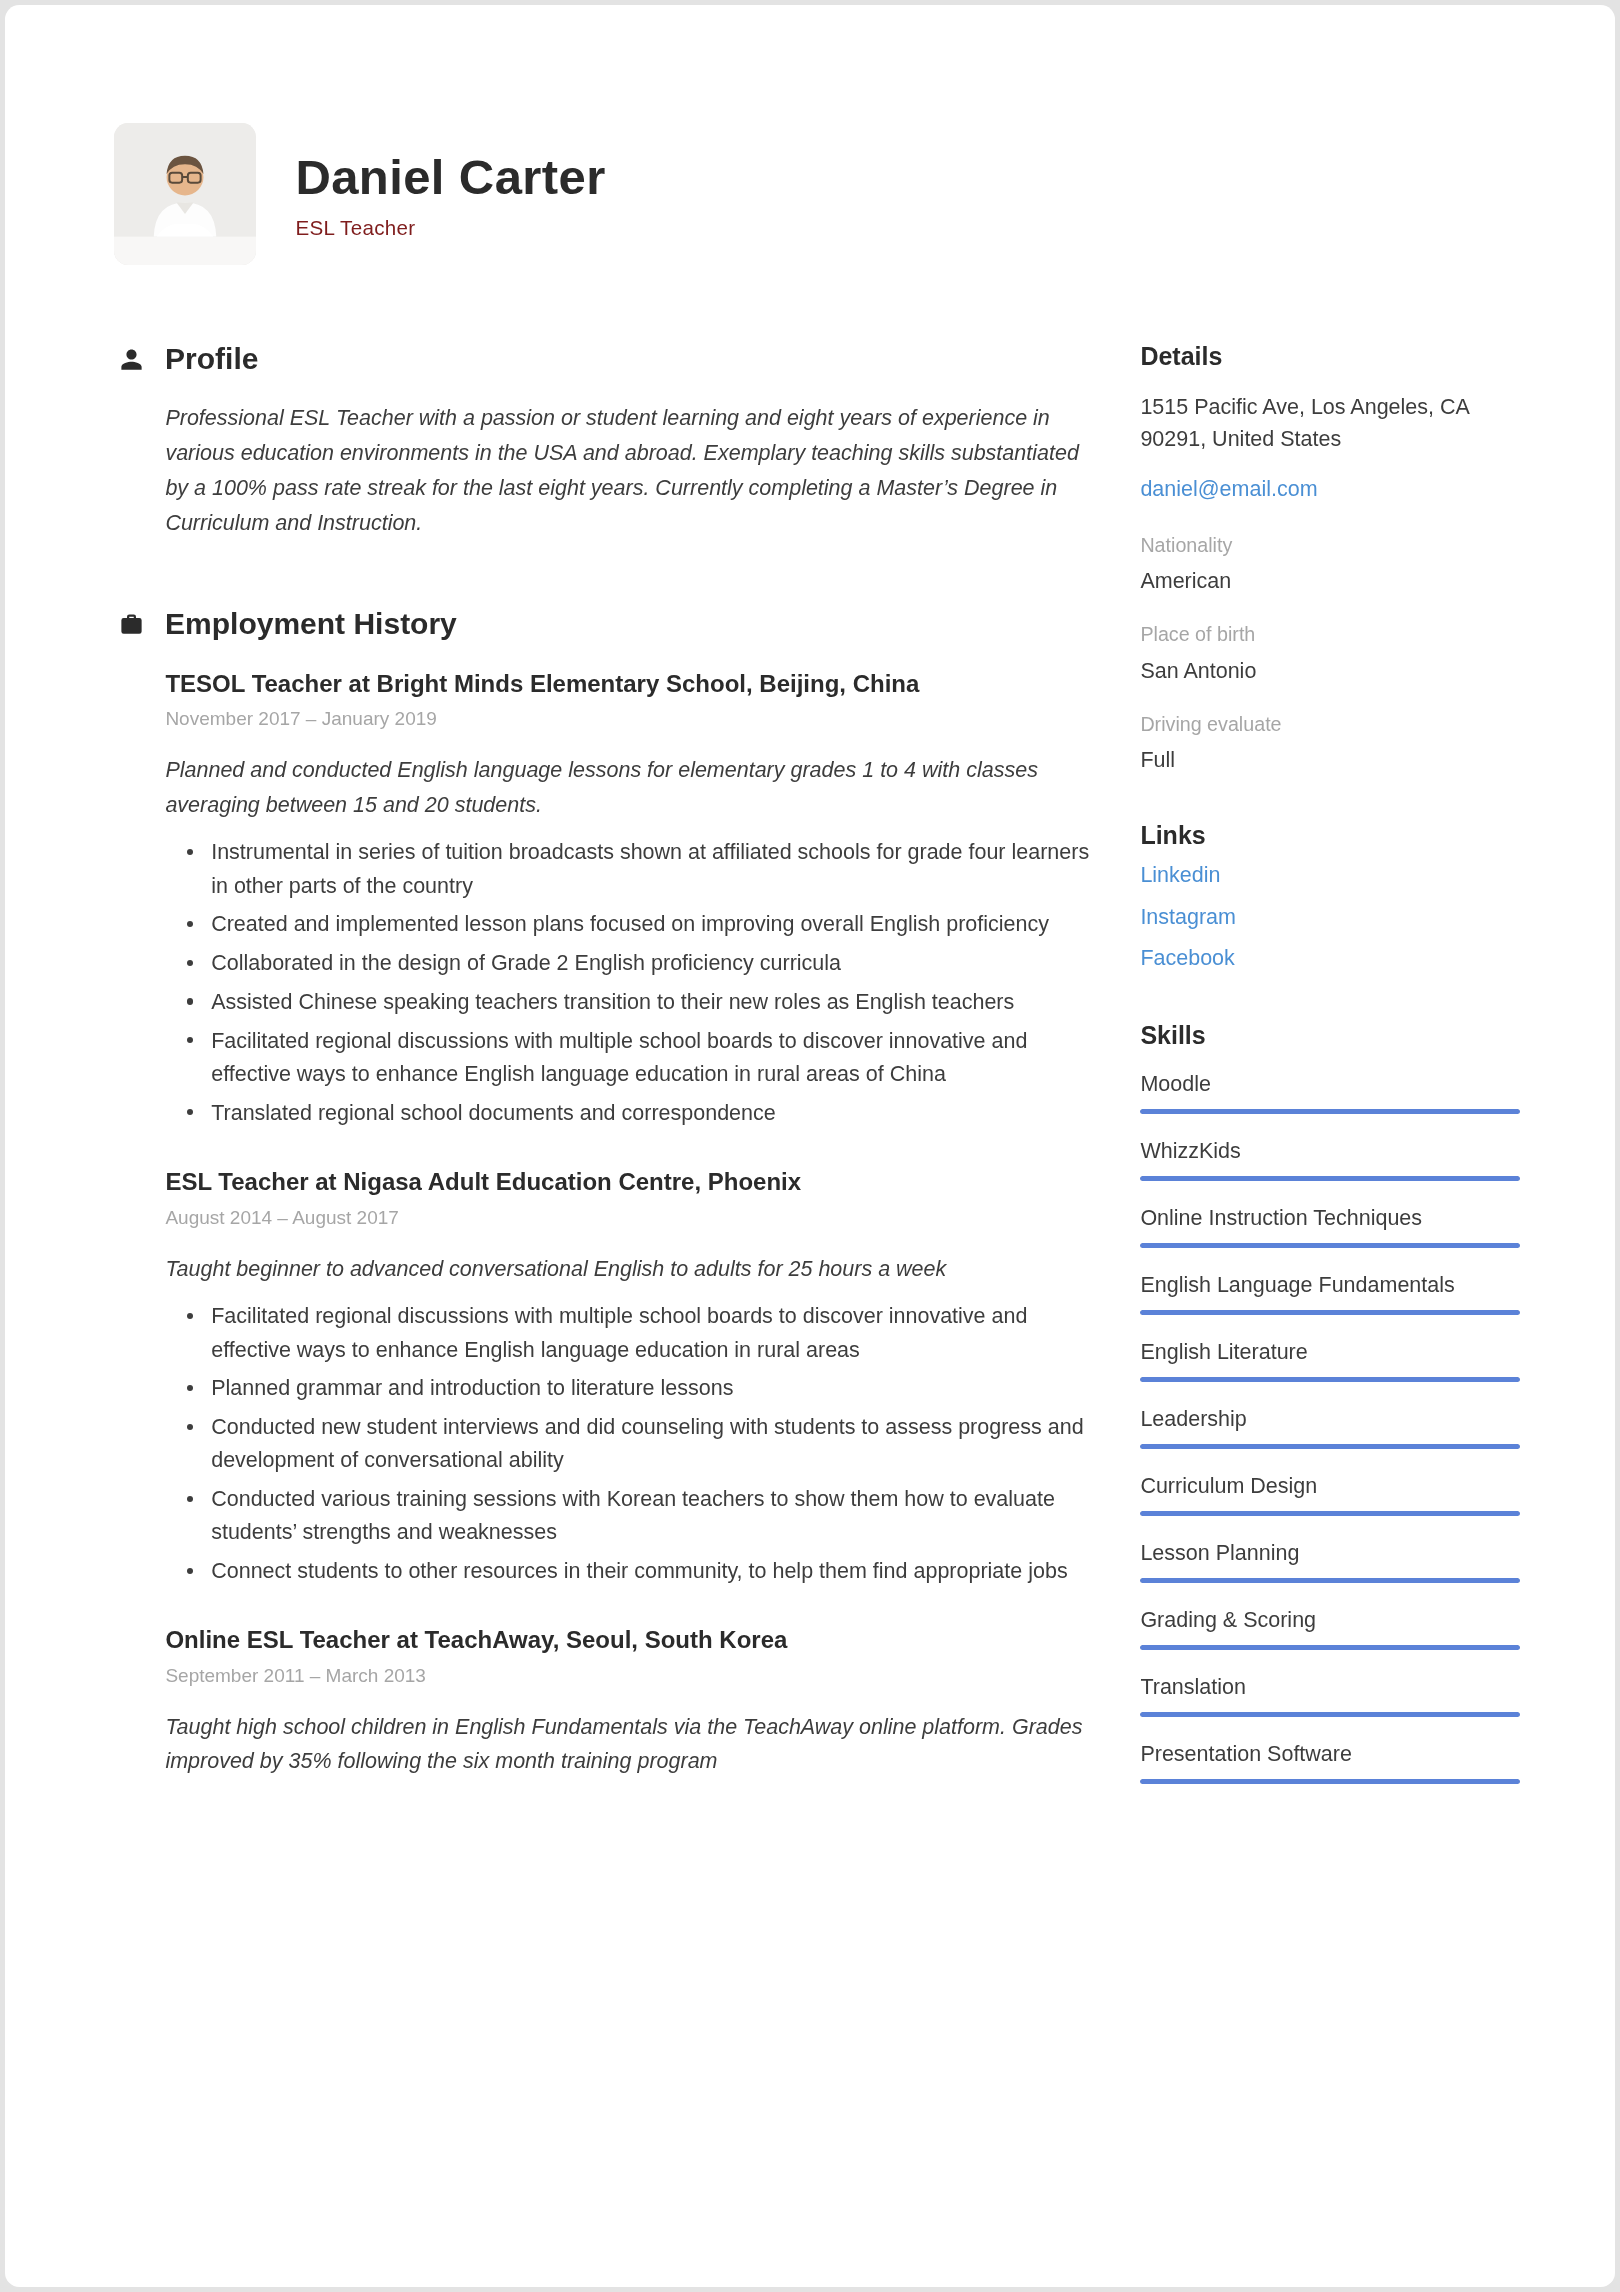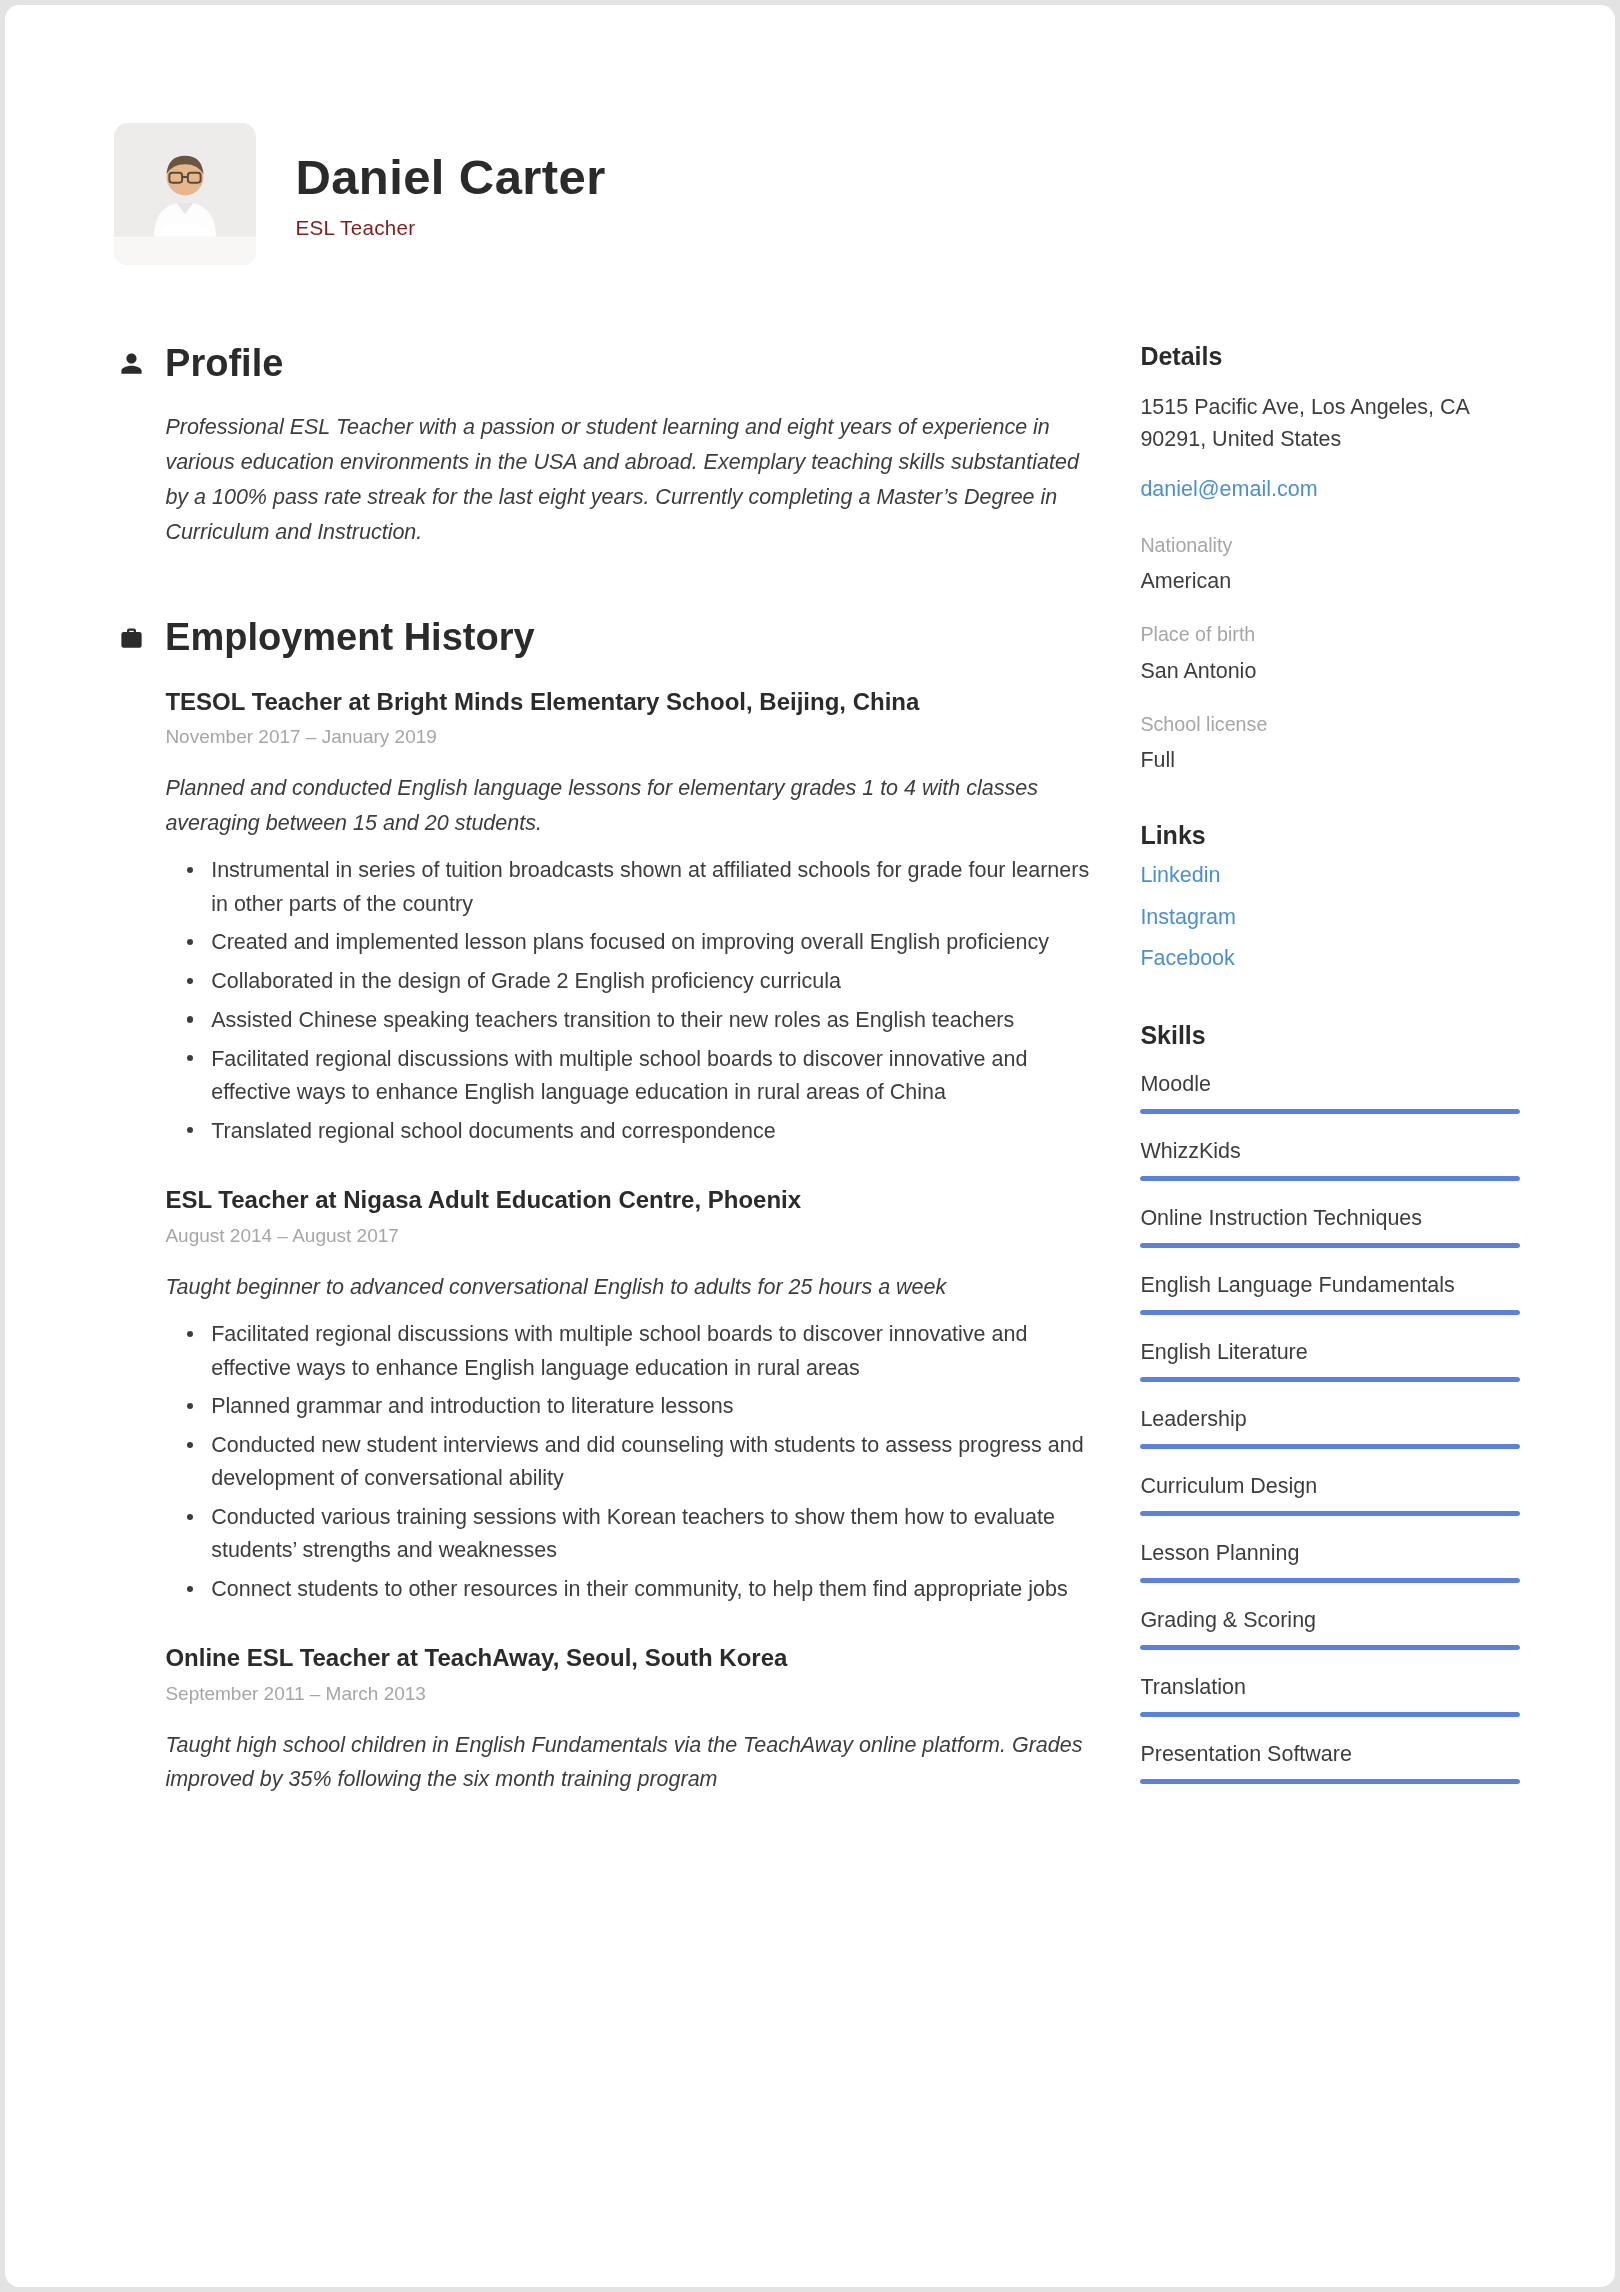--- a/index.html
+++ b/index.html
@@ -29,21 +29,21 @@
 
   
   .content { display:flex; padding:77px 0 0 113px; gap:43px; }
   .main { width:979px; flex:0 0 auto; }
   .sidebar { width:380px; flex:0 0 auto; }
 
   
   .section-heading { display:flex; align-items:center; gap:19.7px; }
   .section-heading .icon { width:27px; height:27px; display:inline-flex; }
   .section-heading .icon svg { width:100%; height:100%; fill:var(--heading-text,#2d2d2d); }
-  .section-heading h2 { font-size:38px; font-weight:700; color:var(--heading-text,#262626);text-align:center; }
+  .section-heading h2 { font-size:30px; font-weight:700; color:var(--heading-text,#262626);text-align:center; }
 
   .profile-text {
     margin:25px 0 0 47px;
     font-style:italic; font-size:21.5px; line-height:1.62;
   }
   .employment { margin-top:66px; }
 
   .job { margin-left:47px; margin-top:38px; }
   .job:first-of-type { margin-top:29px; }
   .job-title { font-size:24px; font-weight:700; color:var(--heading-text,#2b2b2b); }
@@ -219,21 +219,21 @@
             <div class="field-label">Nationality</div>
             <div class="field-value">American</div>
           </div>
 
           <div class="field">
             <div class="field-label">Place of birth</div>
             <div class="field-value">San Antonio</div>
           </div>
 
           <div class="field">
-            <div class="field-label">School license</div>
+            <div class="field-label">Driving evaluate</div>
             <div class="field-value">Full</div>
           </div>
 
       </section>
 
       <section class="links-section">
         <h3>Links</h3>
 
           <a class="link">Linkedin</a>
 

